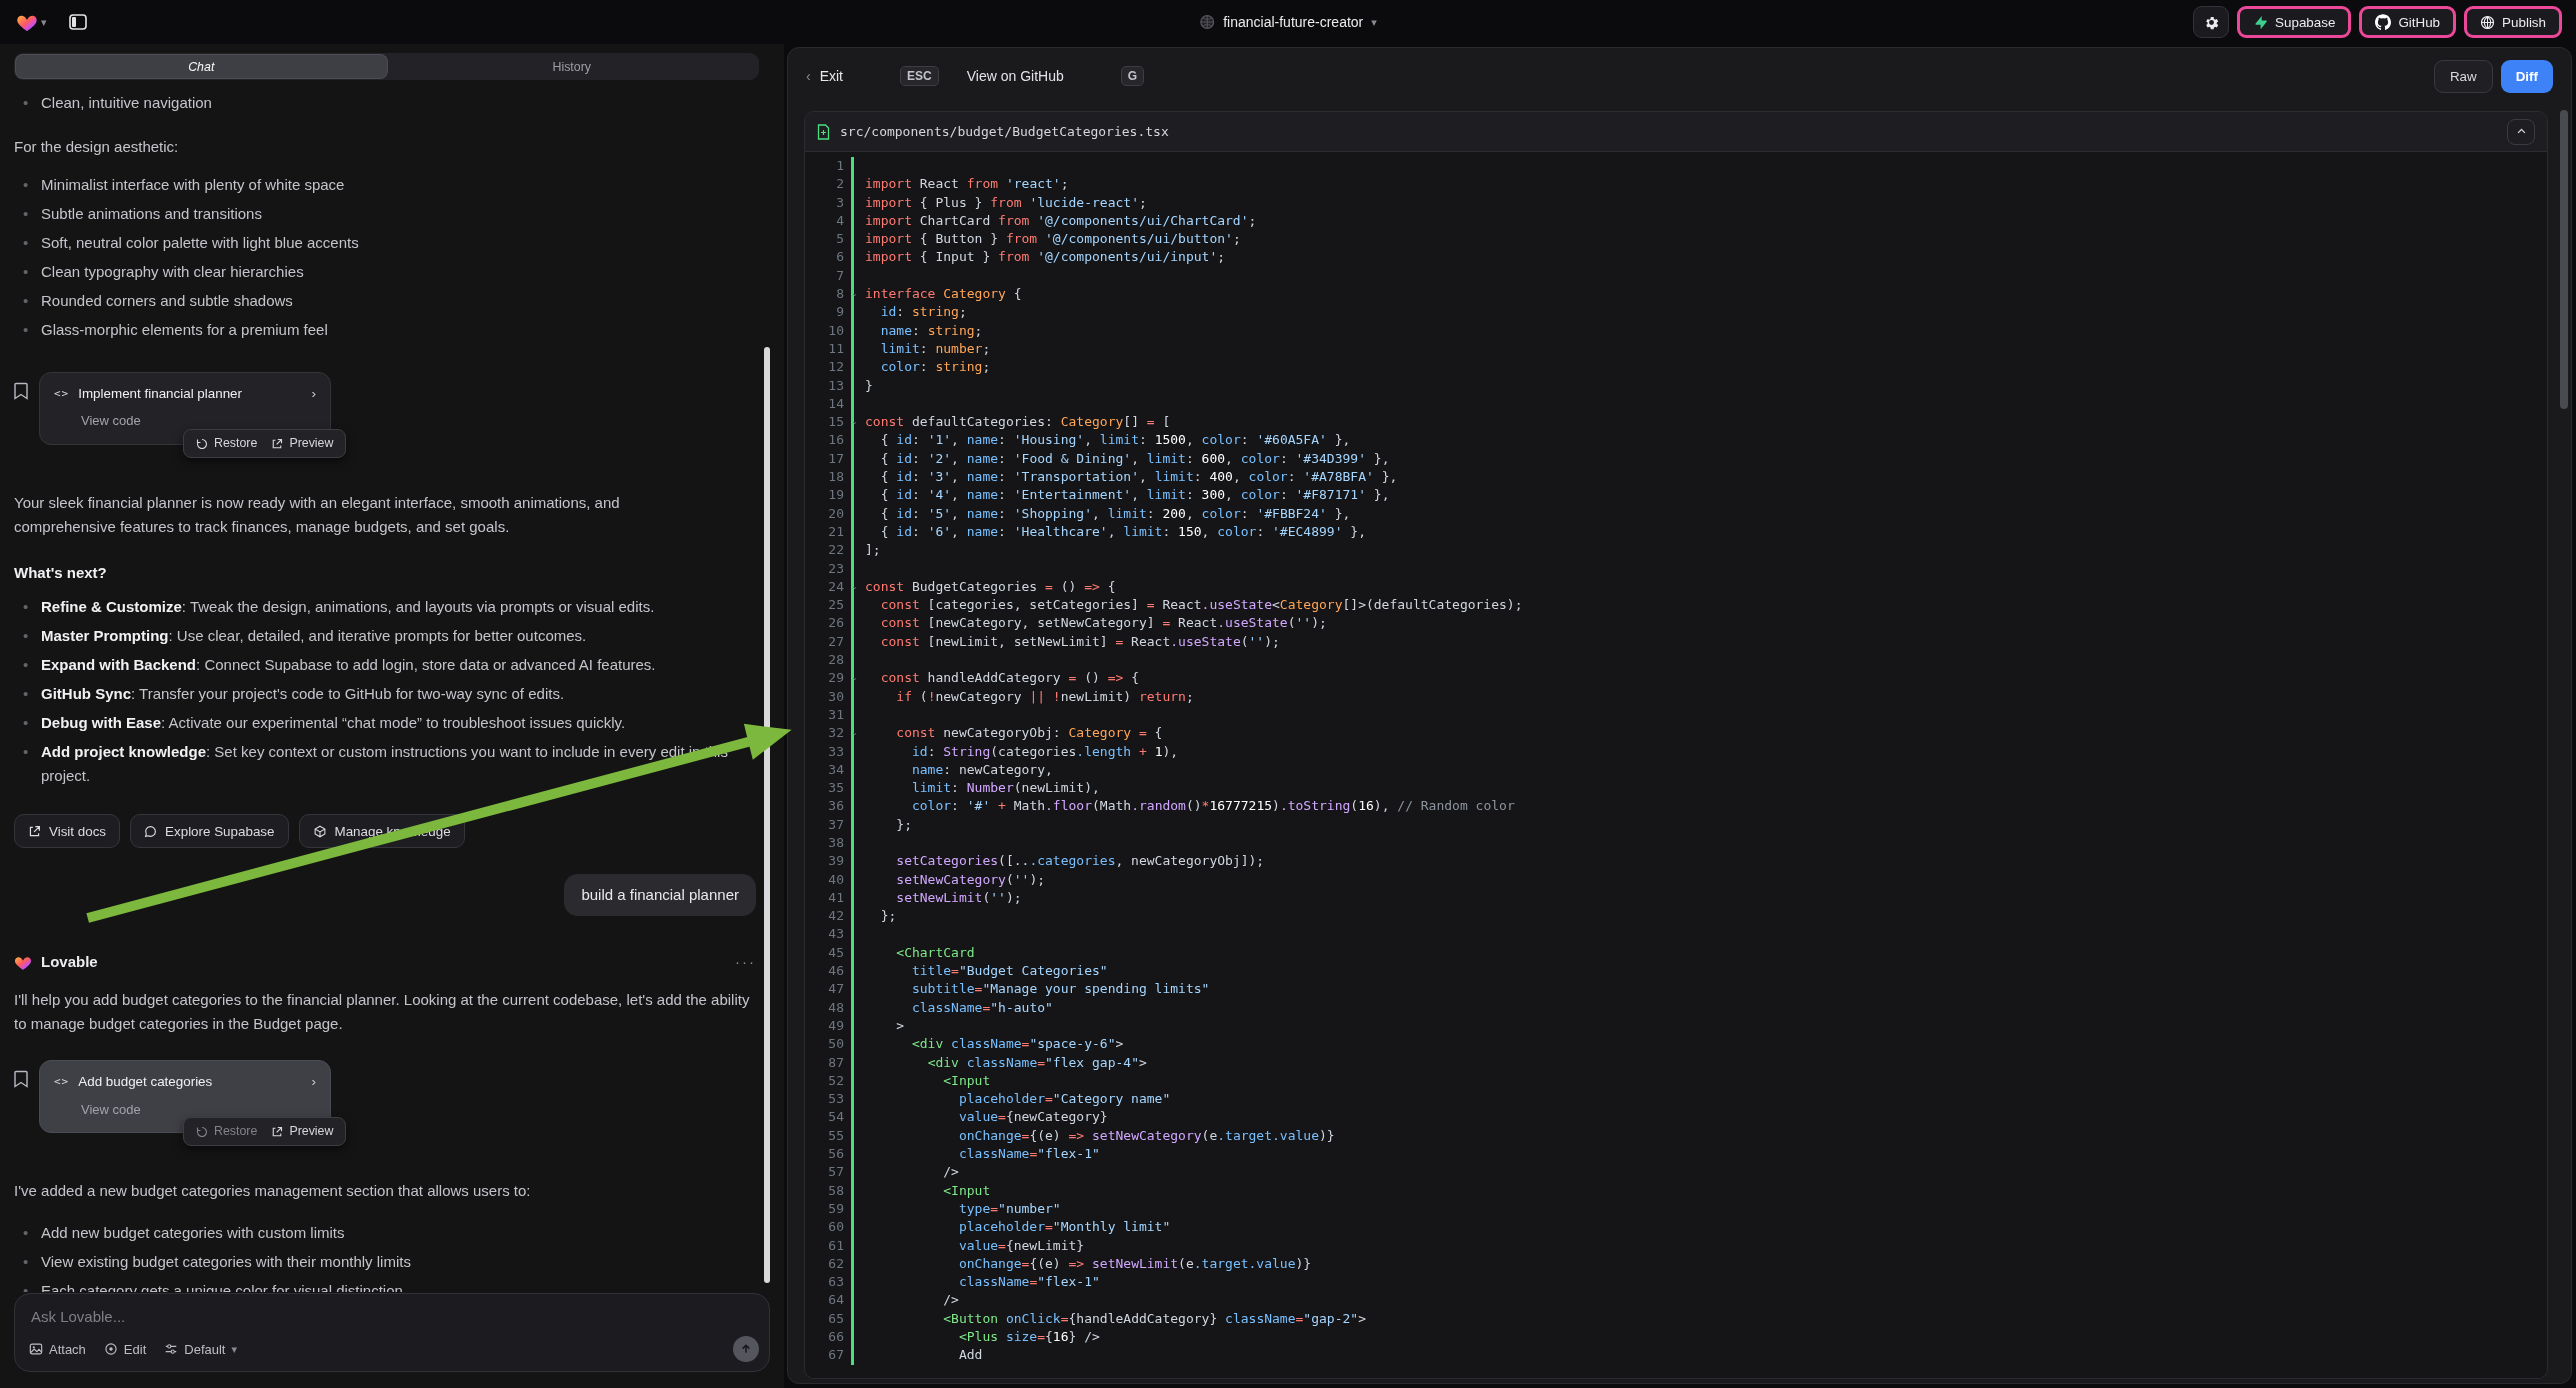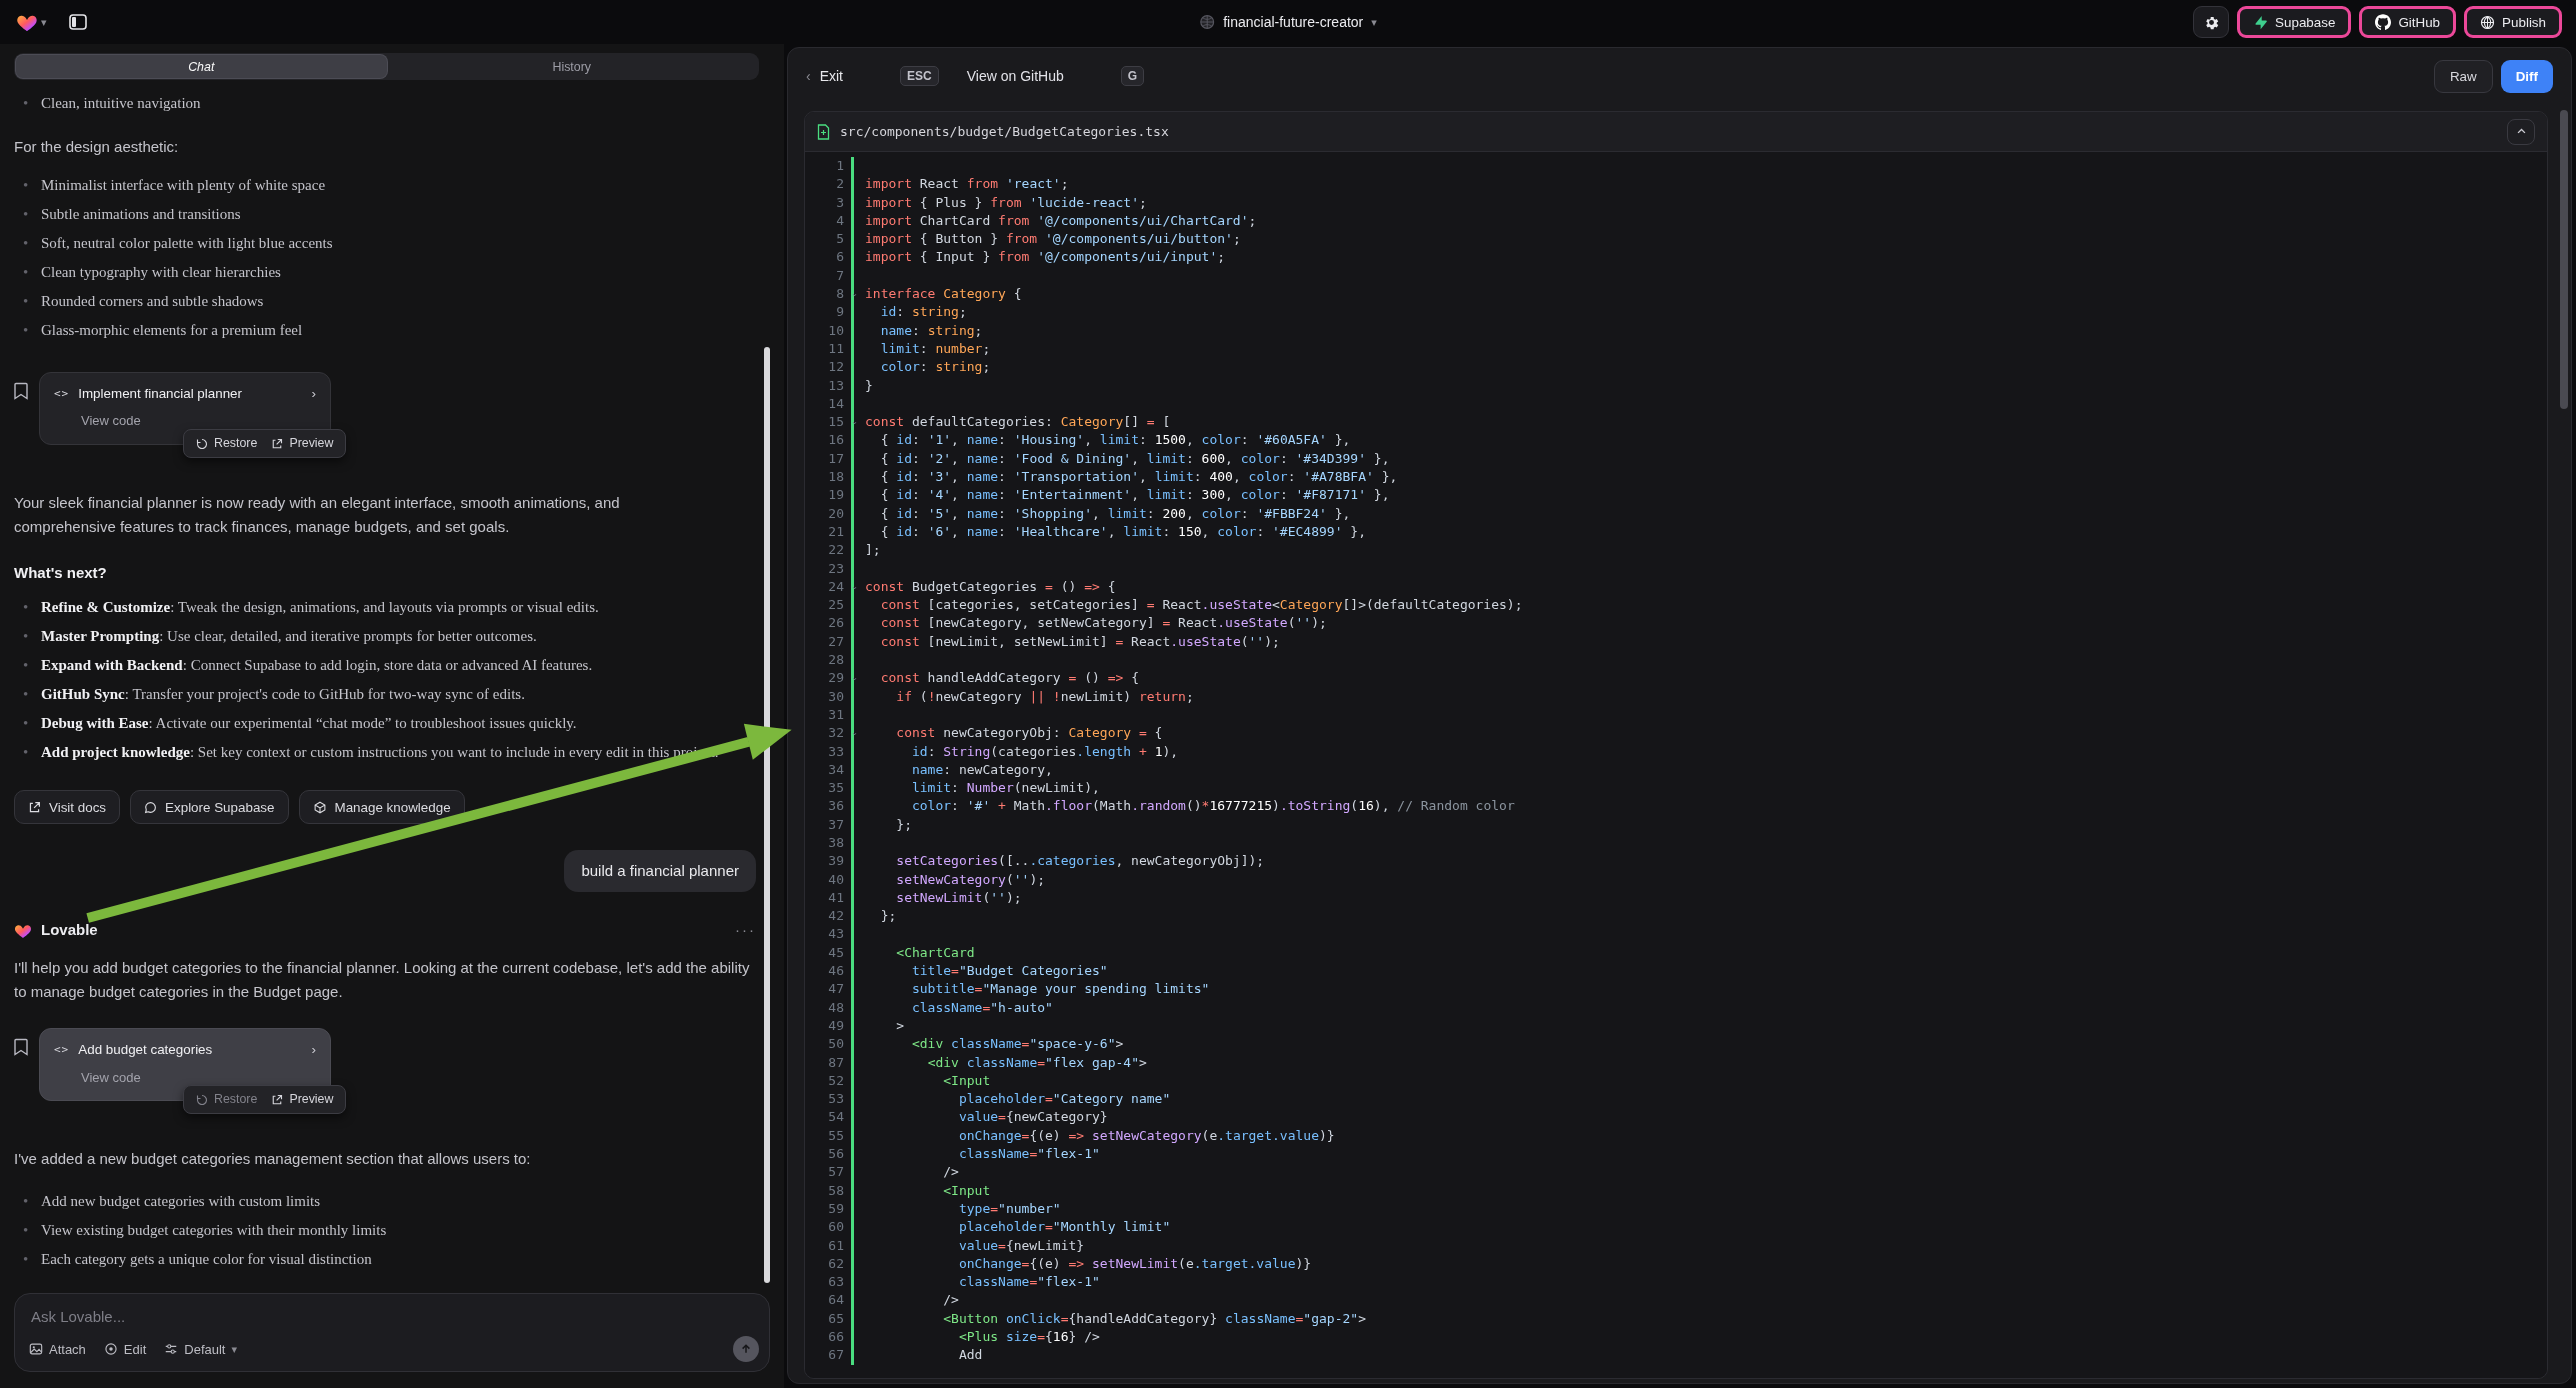--- a/index.html
+++ b/index.html
@@ -22,26 +22,26 @@
   
   .left-panel { position:absolute; top:44px; left:0; width:784px; bottom:0; background:#141415; }
   .tabs { position:absolute; top:9px; left:14px; width:745px; height:27px; background:#232327; border-radius:9px; display:flex; padding:2px; }
   .tab { flex:1; display:flex; align-items:center; justify-content:center; font-size:12.4px; color:#9d9da6; border-radius:7px; }
   .tab.active { background:#3e3e45; color:#fafafa; box-shadow:0 0 0 1px #4c4c55;font-style:italic; }
   .chat-scroll { position:absolute; top:42px; left:0; right:0; bottom:96px; padding:0 28px 0 14px; overflow:hidden; font-size:15px; line-height:1.6; color:#c4c4cb; }
   .chat-scrollbar { position:absolute; top:303px; right:14px; width:6px; height:936px; border-radius:3px; background:#e4e4e7; opacity:.95; }
   .para { margin:18px 0; color:#c4c4cb; }
   .h-strong { font-weight:700; color:#f1f1f4; margin:22px 0 4px; }
   ul.blist { list-style:none; margin:10px 0; }
-  ul.blist li { position:relative; padding-left:27px; margin:5px 0;font-family:Liberation Serif, serif; }
+  ul.blist li { position:relative; padding-left:27px; margin:5px 0; }
   ul.blist li::before { content:"•"; position:absolute; left:9px; color:#63636b; }
   ul.blist b { color:#f1f1f4; font-weight:700; }
   .bubble-row { display:flex; justify-content:flex-end; margin:22px 0; }
   .bubble { background:#2a2a2f; border-radius:14px; padding:9px 17px; color:#e9e9ed; font-size:15px; max-width:617px; }
-  .lov-head { display:flex; align-items:center; gap:9px; margin:26px 0 10px; }
+  .lov-head { display:flex; align-items:center; gap:9px; margin:34px 0 10px; }
   .lov-name { font-size:15px; font-weight:600; color:#ececf0; }
   .more-dots { margin-left:auto; color:#8a8a92; letter-spacing:2px; font-size:15px; }
   
   .vwrap { position:relative; display:flex; gap:11px; margin:24px 0 46px; z-index:3; }
   .bmk { padding-top:10px; color:#b9b9c2; }
   .vcard { width:292px; border-radius:12px; padding:10px 14px 12px; background:#232327; border:1px solid #343439; }
   .vcard.hl { background:#3f3f46; border-color:#4b4b53; }
   .vrow1 { display:flex; align-items:center; gap:9px; font-size:13.4px; color:#f0f0f3; }
   .vrow1 .code-ic { font-family:"DejaVu Sans Mono", monospace; font-size:11px; color:#d6d6dc; letter-spacing:1px; }
   .vrow1 .rchev { margin-left:auto; color:#c9c9d0; }

